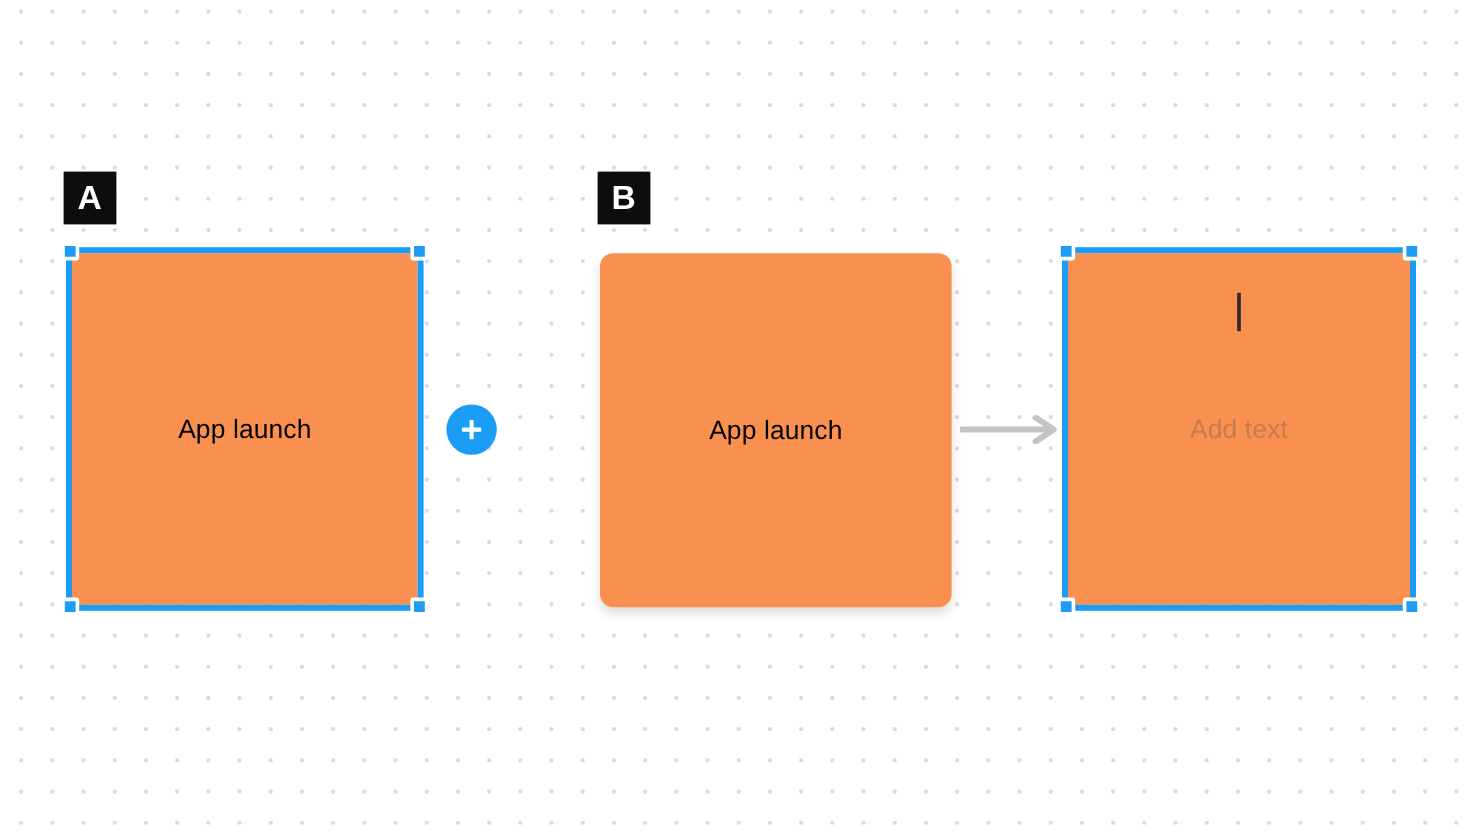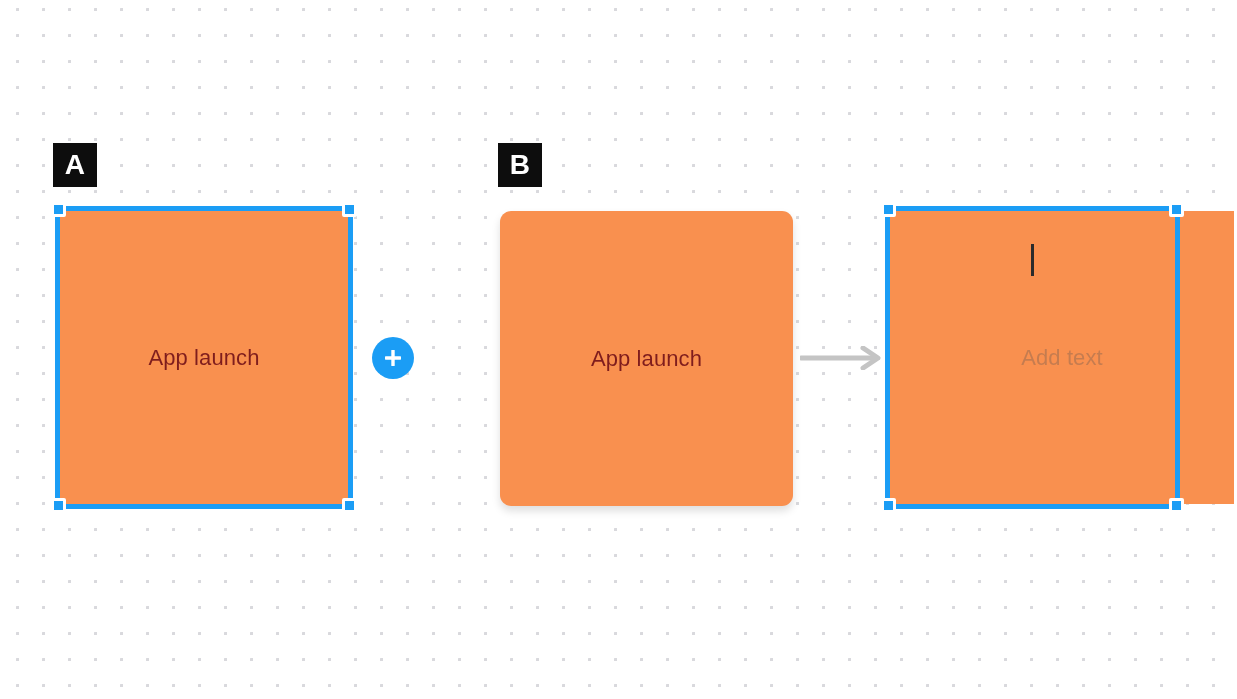--- a/index.html
+++ b/index.html
@@ -51,21 +51,21 @@
     align-items: center;
     justify-content: center;
     box-sizing: border-box;
   }
   .node.rounded {
     border-radius: 11px;
     box-shadow: 0 5px 9px rgba(0,0,0,0.13);
   }
   .node-label {
     font-size: 22px;
-    color: #7f1d1d;
+    color: #000000;
     letter-spacing: 0.1px;
     white-space: nowrap;
   }
   .node-label.placeholder {
     color: #bd7950;
     opacity: 0.85;
   }
 
   
   .selection {
@@ -148,21 +148,21 @@
     <span class="node-label">App launch</span>
   </div>
 
   <div class="connector" style="left:800px; top:346px;">
     <svg width="82" height="24" viewBox="0 0 82 24">
       <line x1="1" y1="12" x2="74" y2="12" stroke="#c4c4c4" stroke-width="5" stroke-linecap="round"></line>
       <polyline points="63,2 78,12 63,22" fill="none" stroke="#c4c4c4" stroke-width="5" stroke-linecap="round" stroke-linejoin="round"></polyline>
     </svg>
   </div>
 
-  <div class="node" style="left:890px; top:211px; width:344px; height:293px;">
+  <div class="node" style="left:890px; top:211px; width:285px; height:293px;">
     <span class="node-label placeholder">Add text</span>
     <span class="caret" style="left:141px; top:33px; height:32px;"></span>
   </div>
 
   <div class="selection" style="left:885px; top:206px; width:295px; height:303px;">
     <span class="handle tl"></span>
     <span class="handle tr"></span>
     <span class="handle bl"></span>
     <span class="handle br"></span>
   </div>

